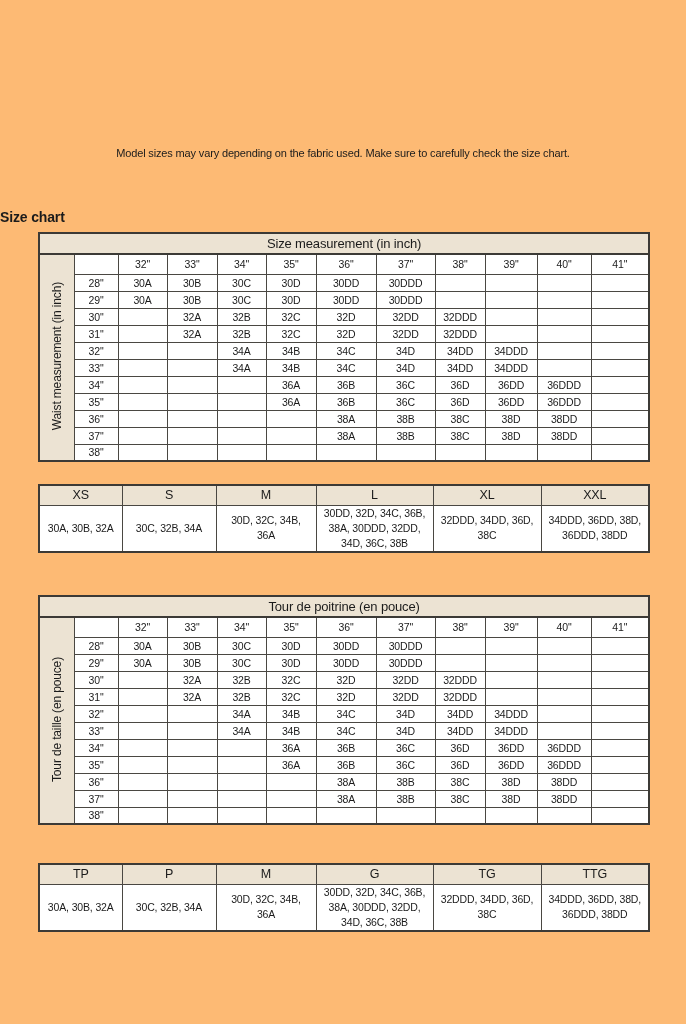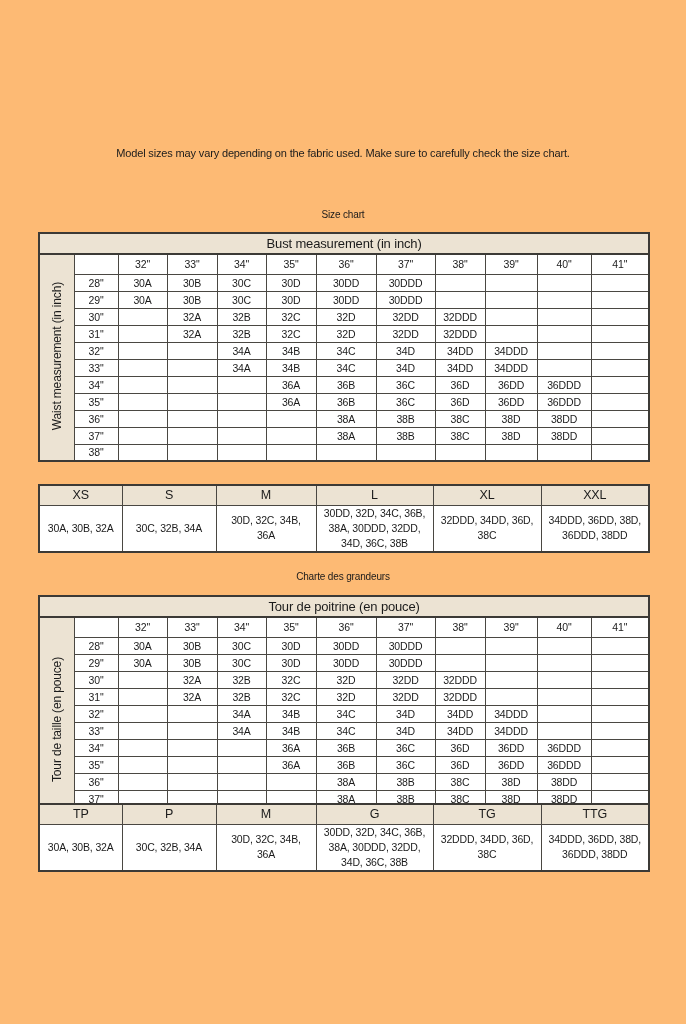--- a/index.html
+++ b/index.html
@@ -22,38 +22,37 @@
     top: 144px;
     left: 47px;
     width: 592px;
     text-align: center;
     font-size: 11px;
     line-height: 18.5px;
   }
   .section-title {
     position: absolute;
     width: 100%;
-    text-align: center;
-    font-weight: normal;
-    font-size: 10px;
+    font-weight: bold;
+    font-size: 14px;
   }
   #title-en { top: 209px; }
   #title-fr { top: 571px; }
 
   table {
     border-collapse: collapse;
     table-layout: fixed;
     position: absolute;
     left: 38px;
     background: #ffffff;
   }
   #table-en { top: 232px; }
   #sizes-en { top: 484px; }
   #table-fr { top: 595px; }
-  #sizes-fr { top: 803px; }
+  #sizes-fr { top: 863px; }
 
   .matrix {
     width: 610px;
     border: 2px solid var(--border-dark, #3c3a36);
   }
   .matrix td {
     border: 1px solid var(--border-color, #4a4742);
     text-align: center;
     vertical-align: middle;
     font-size: 10.5px;
@@ -121,21 +120,21 @@
         <col style="width: 50px;">
         <col style="width: 60px;">
         <col style="width: 59px;">
         <col style="width: 50px;">
         <col style="width: 52px;">
         <col style="width: 54px;">
         <col style="width: 58px;">
       </colgroup>
       <tbody>
         <tr>
-          <td class="band" colspan="12">Bust measurement (in inch)</td>
+          <td class="band" colspan="12">Size measurement (in inch)</td>
         </tr>
         <tr>
           <td class="side" rowspan="12"><span class="vtext">Waist measurement (in inch)</span></td>
           <td class="colhdr"></td>
           <td class="colhdr">32"</td>
           <td class="colhdr">33"</td>
           <td class="colhdr">34"</td>
           <td class="colhdr">35"</td>
           <td class="colhdr">36"</td>
           <td class="colhdr">37"</td>
@@ -311,21 +310,20 @@
           <td class="sval">30A, 30B, 32A</td>
           <td class="sval">30C, 32B, 34A</td>
           <td class="sval">30D, 32C, 34B, 36A</td>
           <td class="sval">30DD, 32D, 34C, 36B, 38A, 30DDD, 32DD, 34D, 36C, 38B</td>
           <td class="sval">32DDD, 34DD, 36D, 38C</td>
           <td class="sval">34DDD, 36DD, 38D, 36DDD, 38DD</td>
         </tr>
       </tbody>
     </table>
 
-  <div class="section-title" id="title-fr">Charte des grandeurs</div>
   <table class="matrix" id="table-fr">
       <colgroup>
         <col style="width: 35px;">
         <col style="width: 44px;">
         <col style="width: 49px;">
         <col style="width: 50px;">
         <col style="width: 49px;">
         <col style="width: 50px;">
         <col style="width: 60px;">
         <col style="width: 59px;">

